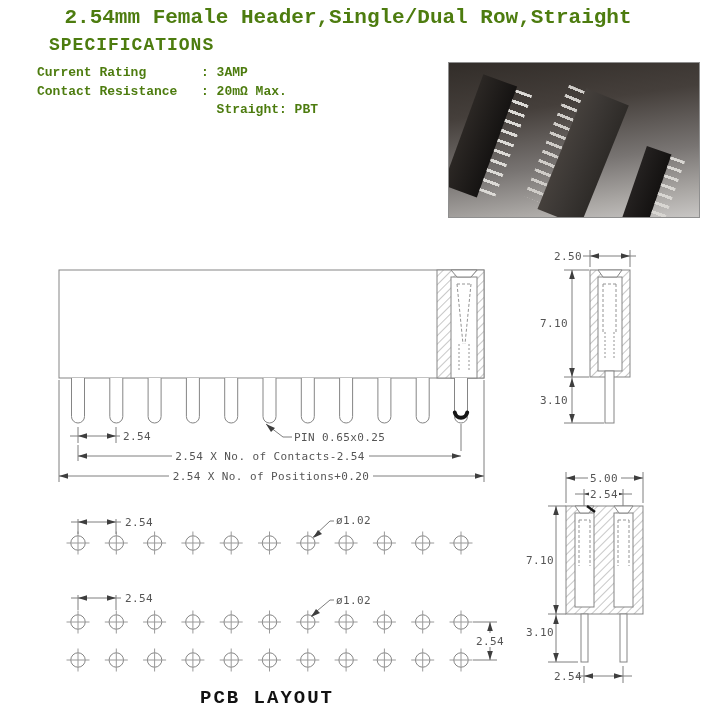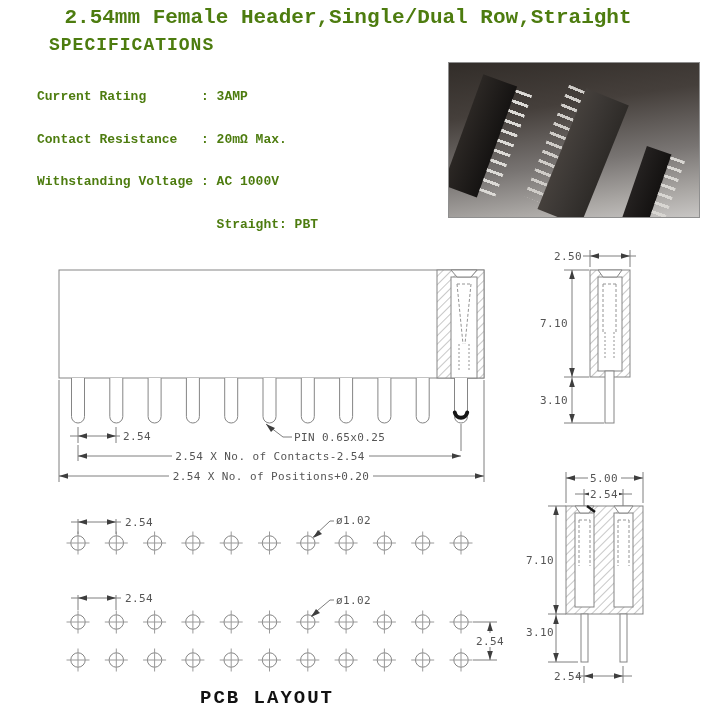--- a/index.html
+++ b/index.html
@@ -2,21 +2,21 @@
 <html><head>
 <meta charset="utf-8">
 <style>
   html,body{margin:0;padding:0;background:#fff;}
   .canvas{position:relative;width:706px;height:715px;background:#fff;overflow:hidden;
           font-family:"Liberation Mono","DejaVu Sans Mono",monospace;color:#4d7c0f;}
   .doc-title{position:absolute;top:6px;left:0;right:10px;text-align:center;
              font-size:21px;font-weight:700;letter-spacing:0px;white-space:pre;}
   .spec-heading{position:absolute;left:35px;top:35px;font-size:18px;font-weight:700;letter-spacing:1px;margin-left:14px;}
   .spec-rows{position:absolute;left:37px;top:64px;font-size:13px;font-weight:700;line-height:18.5px;}
-  .spec-row{white-space:pre;margin-top:24px;}
+  .spec-row{white-space:pre;}
   .spec-label{display:inline-block;width:164px;}
   .photo{position:absolute;left:448px;top:62px;width:252px;height:156px;box-sizing:border-box;
          border:1px solid #8f8f8f;
          background:linear-gradient(172deg,#322d29 0%,#453f3b 30%,#787472 62%,#aaa7a4 85%,#c8c6c4 100%);
          overflow:hidden;}
   .conn{position:absolute;display:flex;}
   .conn-body{height:100%;}
   .conn-pins{height:92%;margin-top:4%;}
   .conn-a{left:12px;top:20px;width:72px;height:118px;transform:rotate(20deg);}
   .conn-a .conn-body{width:36px;background:linear-gradient(90deg,#2b2724,#151312);}
@@ -35,21 +35,20 @@
 </head>
 <body>
 
 <div class="canvas">
 
   <div class="doc-title">2.54mm Female Header,Single/Dual Row,Straight</div>
   <div class="spec-heading">SPECIFICATIONS</div>
   <div class="spec-rows" id="spec-rows">
       <div class="spec-row"><span class="spec-label">Current Rating</span><span>: 3AMP</span></div>
       <div class="spec-row"><span class="spec-label">Contact Resistance</span><span>: 20mΩ Max.</span></div>
-      <div class="spec-row"><span class="spec-label">Withstanding Voltage</span><span>: AC 1000V</span></div>
       <div class="spec-row"><span class="spec-label"></span><span>  Straight: PBT</span></div>
     </div>
 
   <div class="photo">
     <div class="conn conn-a">
       <div class="conn-body"></div>
       <div class="conn-pins"></div>
     </div>
     <div class="conn conn-b">
       <div class="conn-pins"></div>

